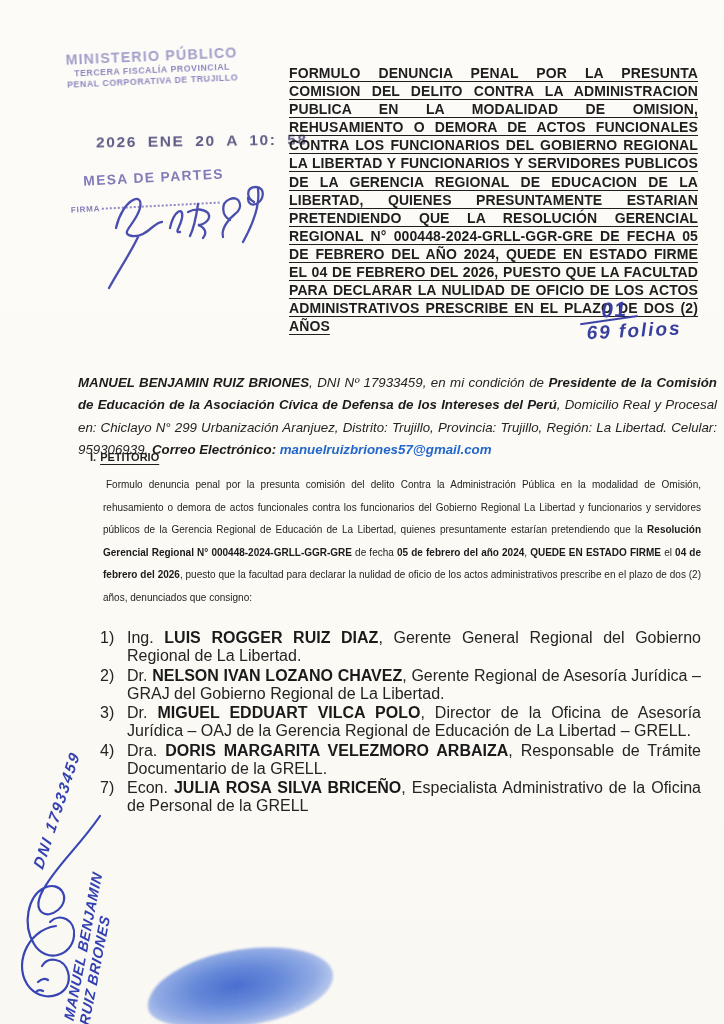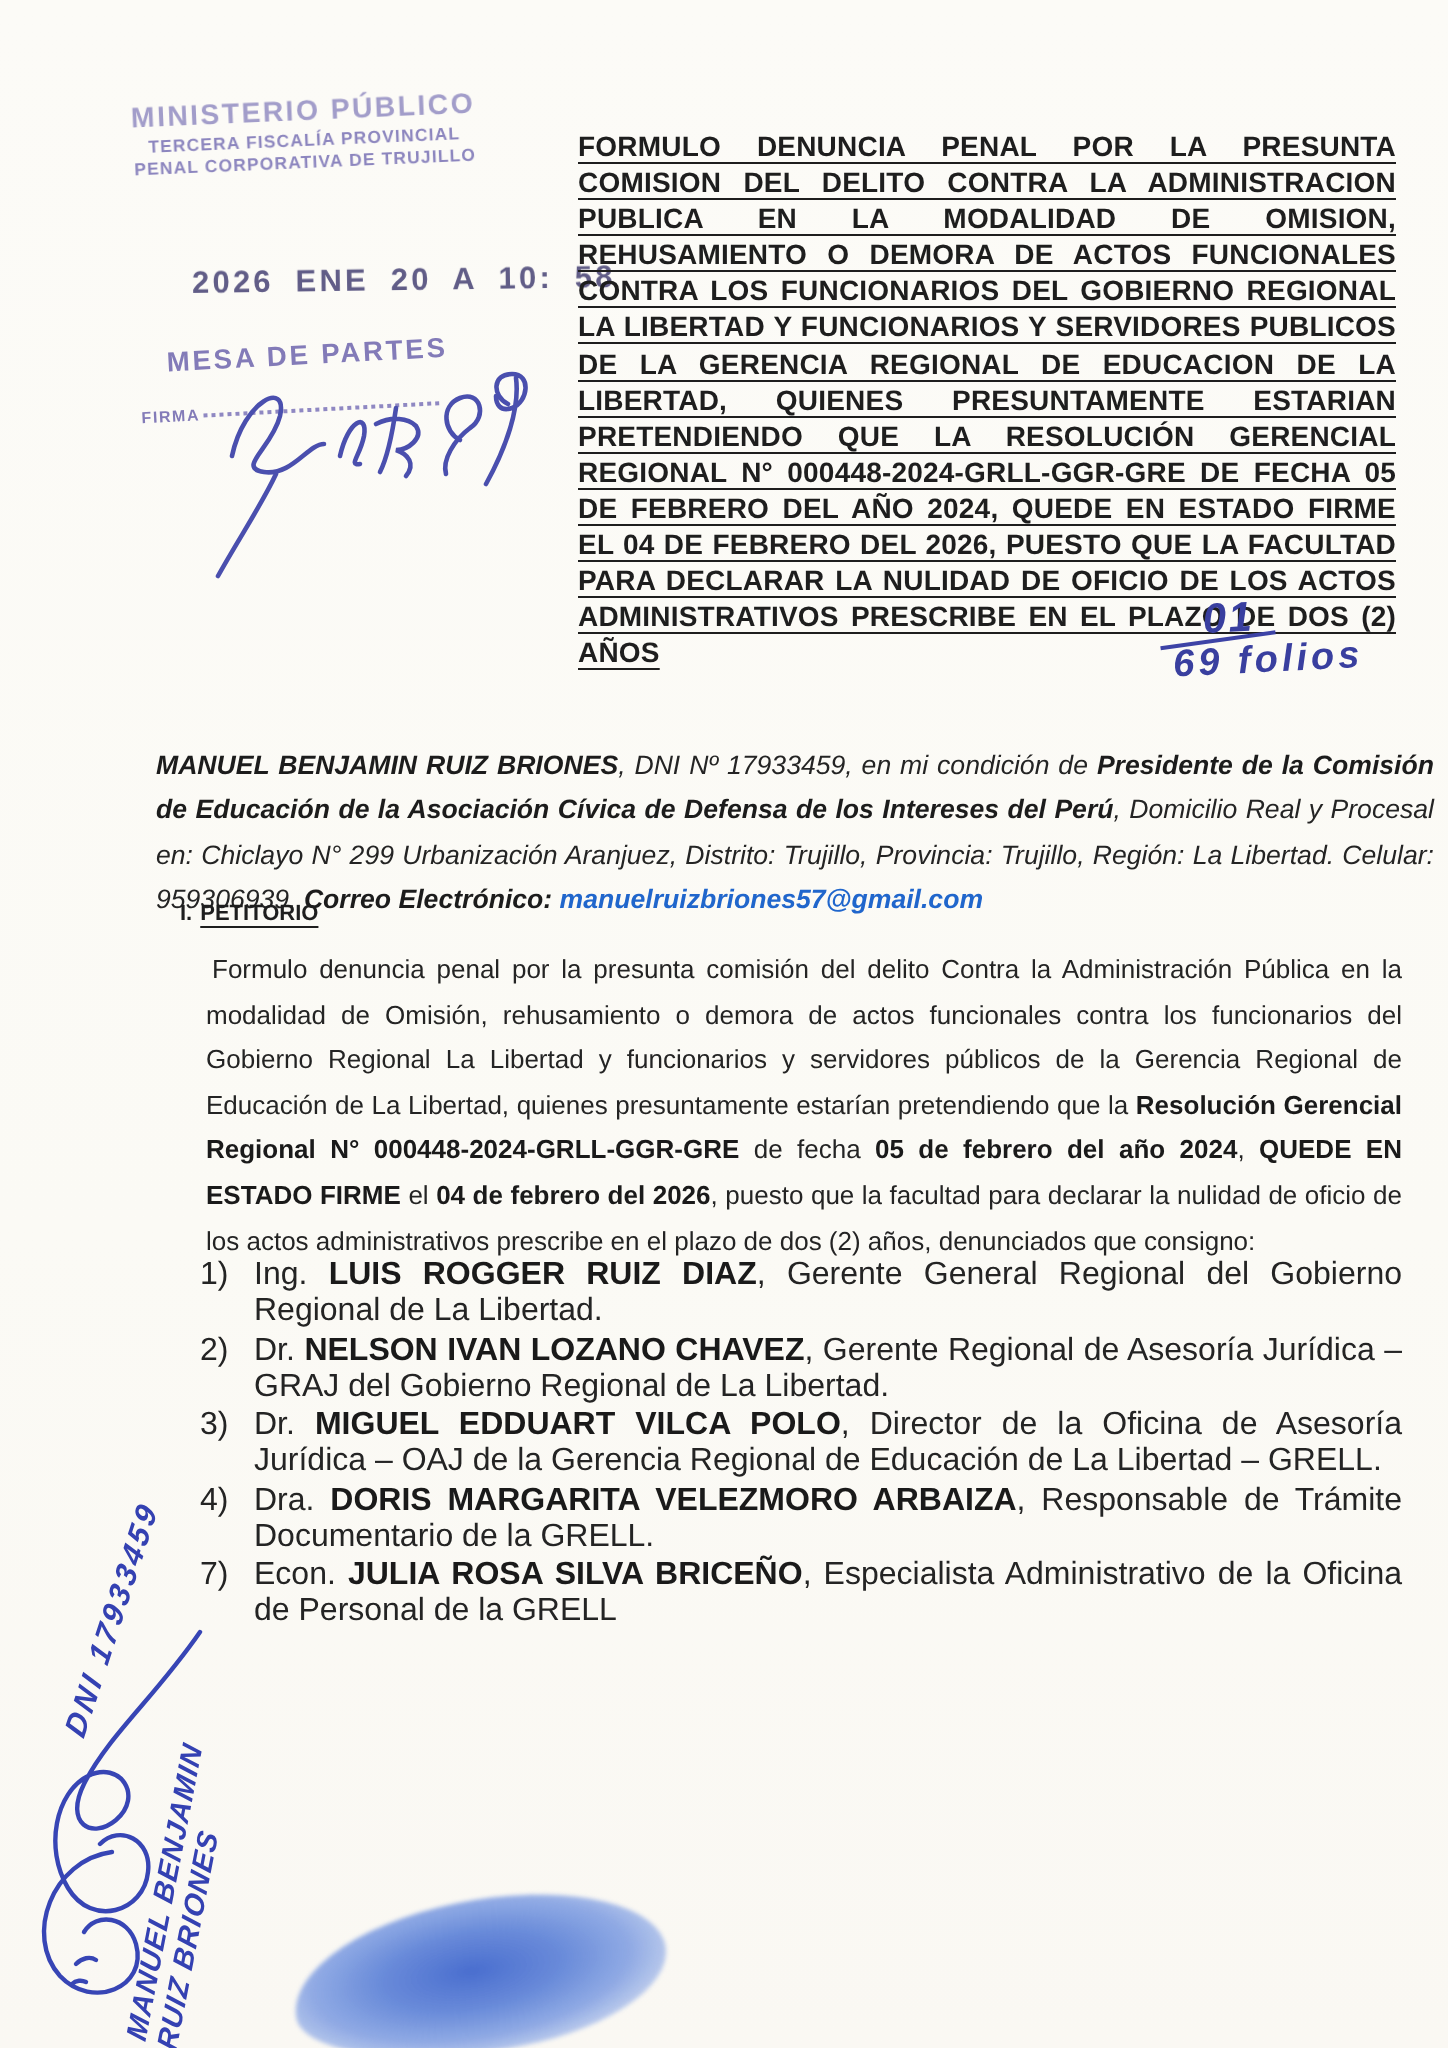--- a/index.html
+++ b/index.html
@@ -63,21 +63,21 @@
     font-size:13.3px; line-height:22.4px; font-style:italic; text-align:justify; color:#242424;
   }
   .intro b { color:#1c1c1c; }
   .email { color:#2066cc; font-weight:700; }
 
   
   .petitorio-head { position:absolute; left:90px; top:451px; font-size:11px; font-weight:700; color:#1e1e1e; }
   .sec-title { text-decoration:underline; text-decoration-thickness:1.4px; text-underline-offset:3px; margin-left:4px; }
   .petitorio-body {
     position:absolute; left:103px; top:474px; width:598px; margin:0;
-    font-size:13px; line-height:22.6px; text-align:justify; color:#242424; text-indent:3px;
+    font-size:10px; line-height:22.6px; text-align:justify; color:#242424; text-indent:3px;
   }
   .petitorio-body b { color:#1a1a1a; }
 
   
   .denounced-list { position:absolute; left:100px; top:629px; width:601px; }
   .item {
     font-size:16px; line-height:18px; text-align:justify; color:#242424;
     padding-left:27px; margin-bottom:1.5px;
   }
   .item .num { display:inline-block; width:27px; margin-left:-27px; }

